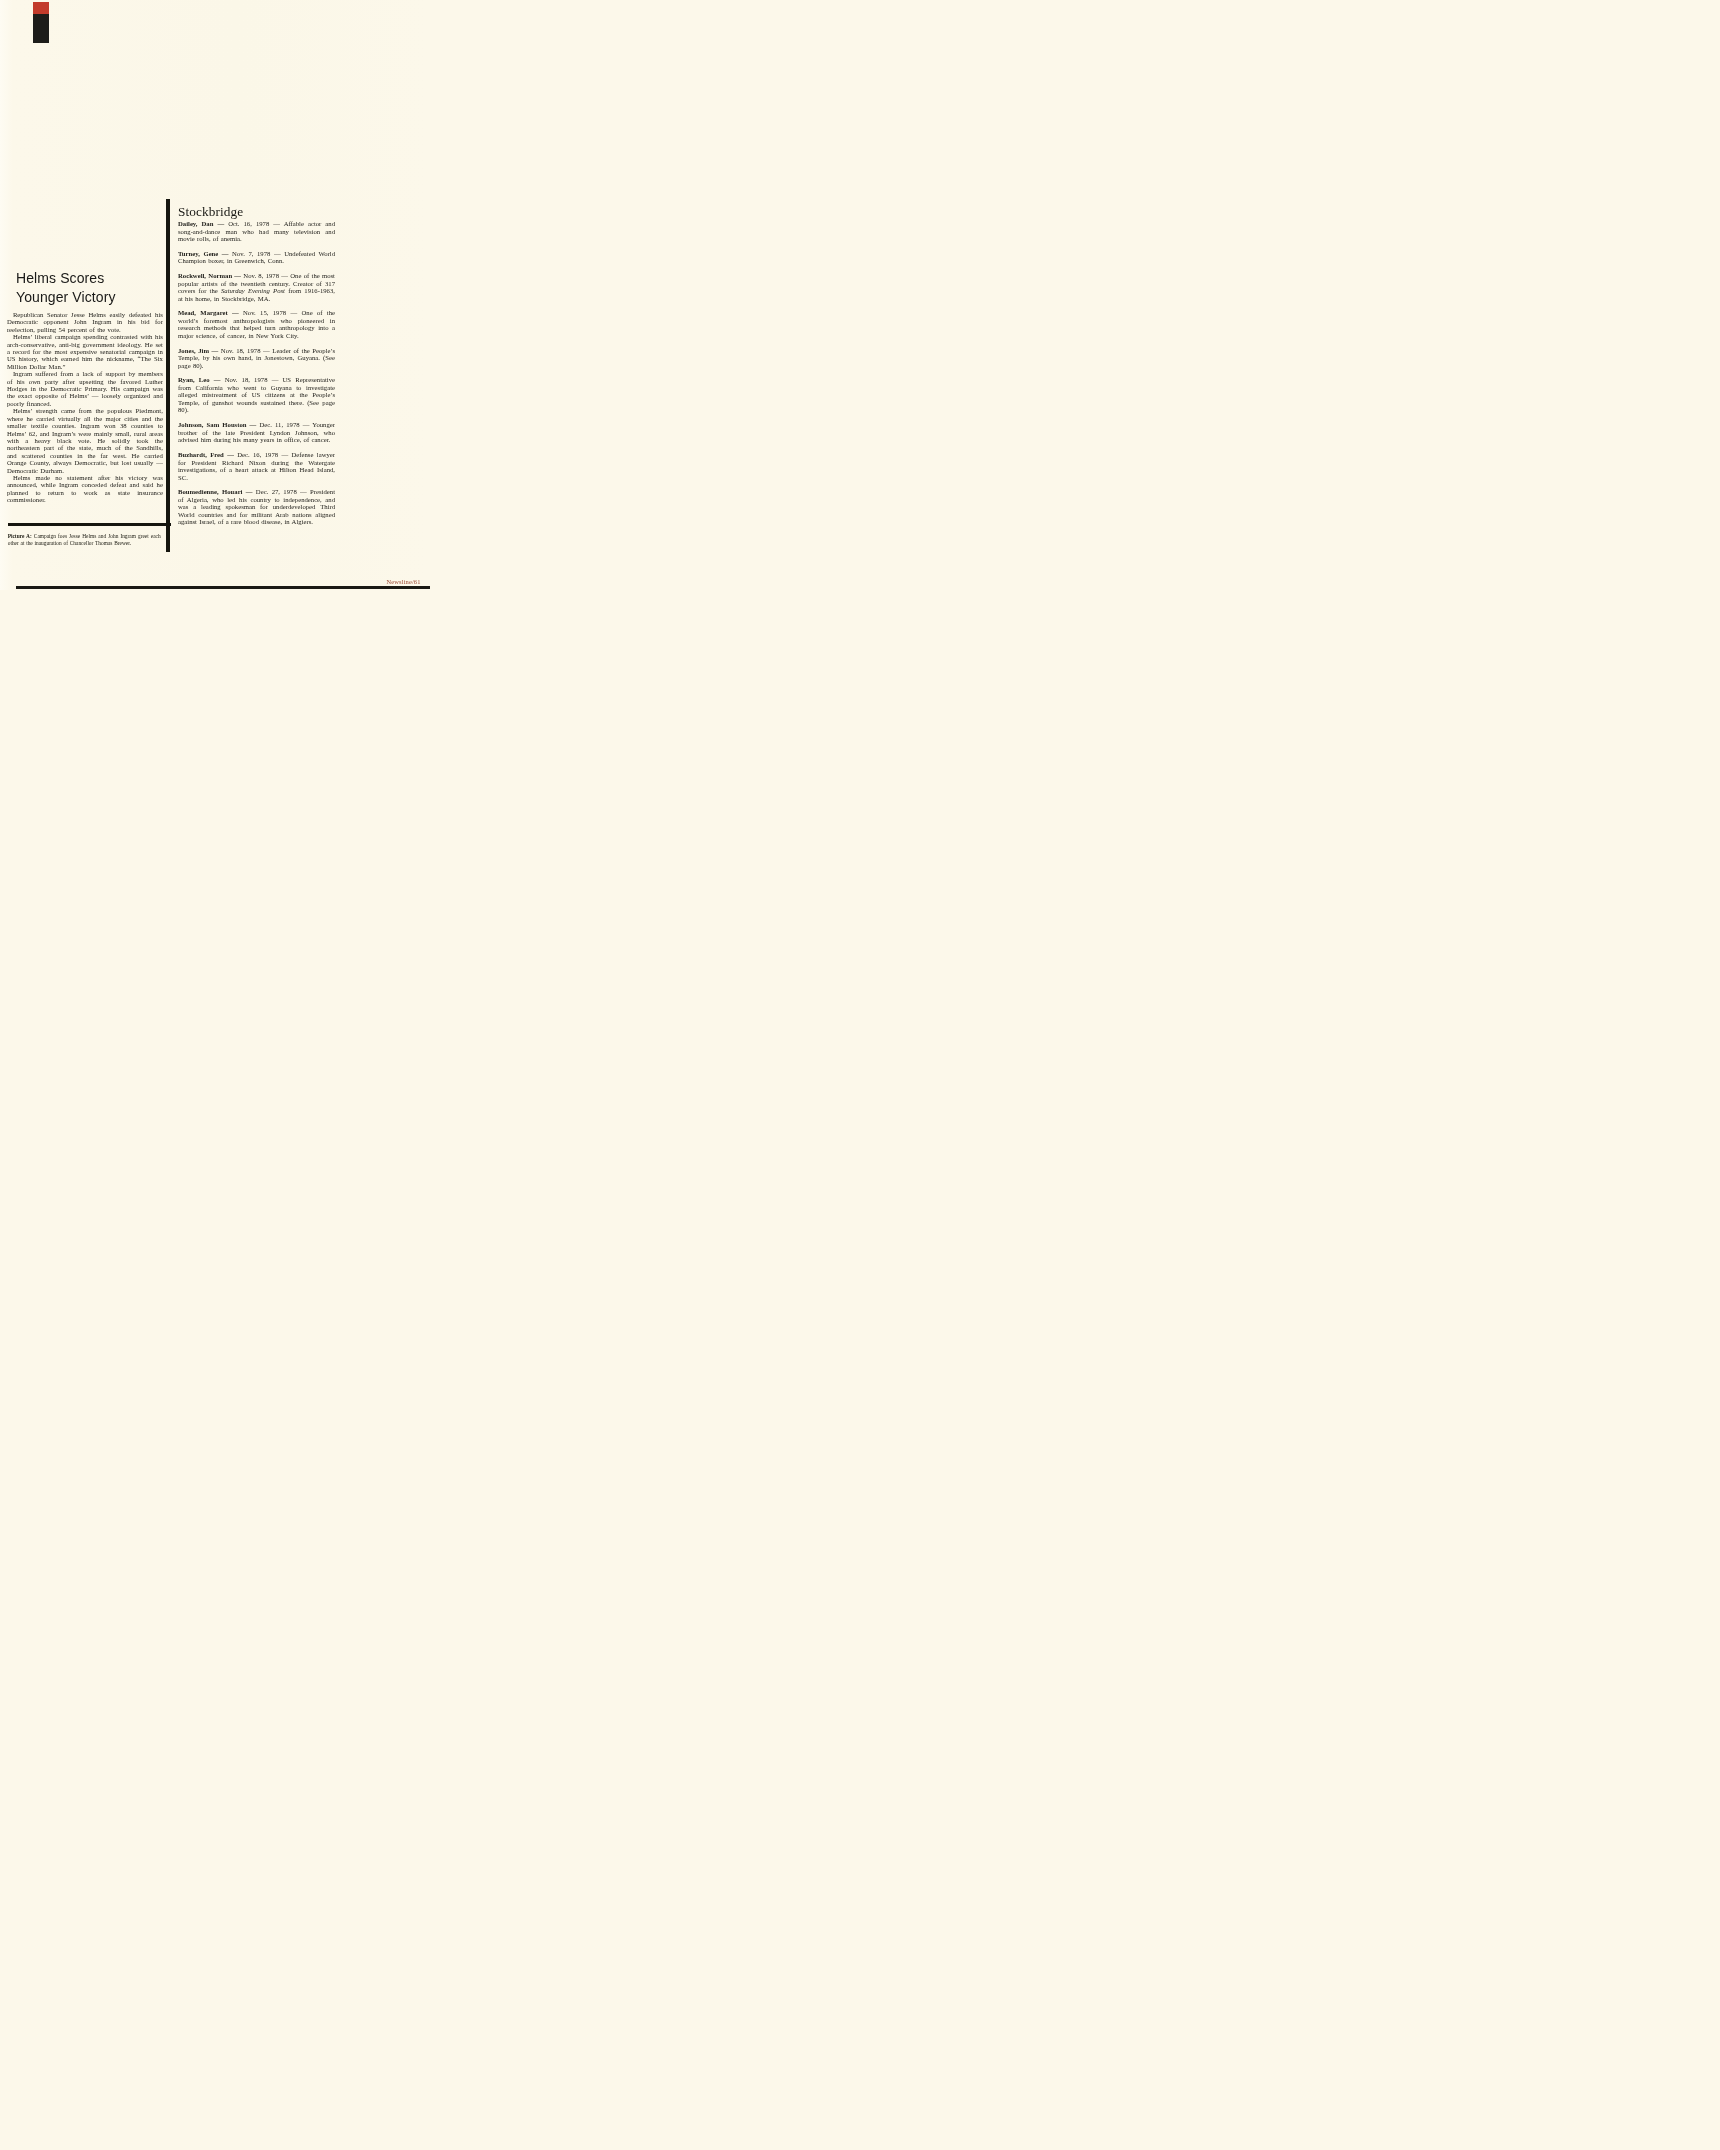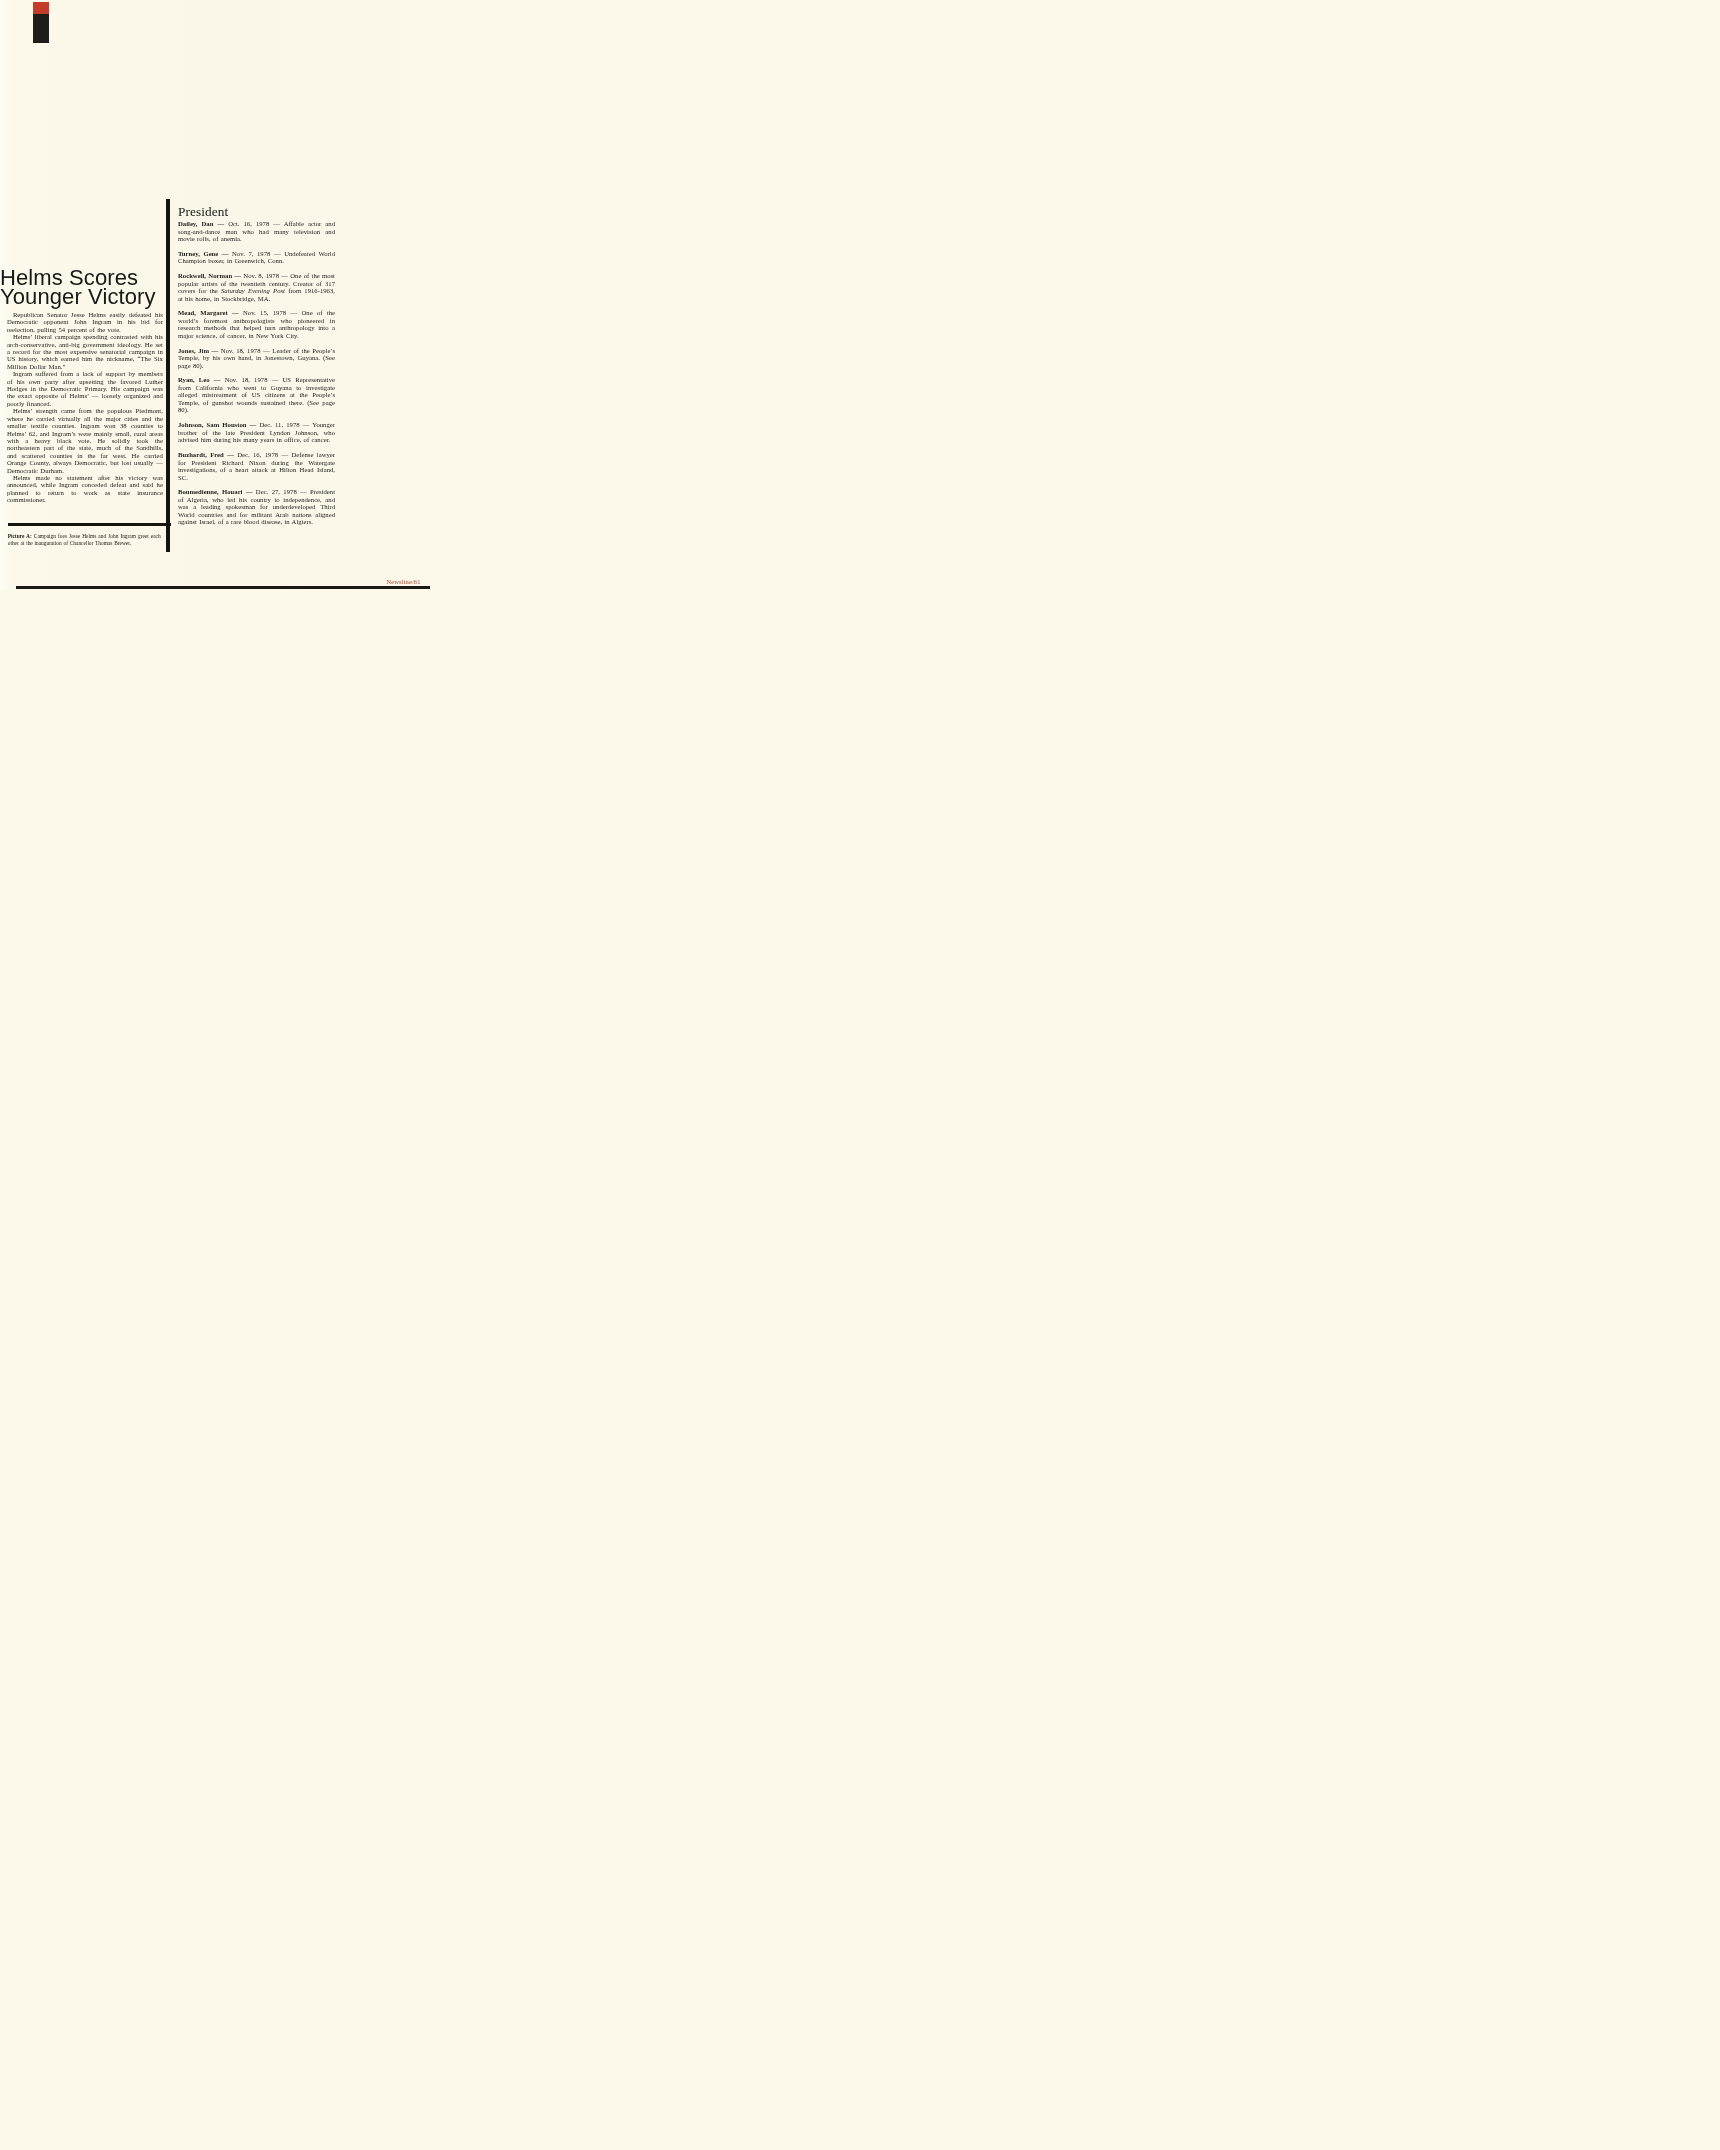--- a/index.html
+++ b/index.html
@@ -19,26 +19,26 @@
   .tab {
     position: absolute;
     left: 33px;
     width: 16px;
   }
   .tab-red   { top: 1.7px;  height: 12.5px; background: #c23b2b; }
   .tab-black { top: 14px; height: 29px; background: #1d1d1a; }
 
   .headline {
     position: absolute;
-    left: 0;
+    left: 16px;
     top: 269px;
     width: 163px;
     font-family: "Liberation Sans", sans-serif;
     font-weight: 400;
-    font-size: 22px;
+    font-size: 14px;
     line-height: 18.5px;
     letter-spacing: 0.1px;
     color: #191917;
   }
   .article-body {
     position: absolute;
     left: 6.9px;
     top: 311px;
     width: 156px;
     font-size: 6.7px;
@@ -145,21 +145,21 @@
   </div>
 
   <div class="section-rule"></div>
 
   <div class="caption">
     <span class="lead">Picture A:</span><span> Campaign foes Jesse Helms and John Ingram greet each other at the inauguration of Chancellor Thomas Brewer.</span>
   </div>
 
   <div class="divider-bar"></div>
 
-  <h2 class="obit-heading">President</h2>
+  <h2 class="obit-heading">Stockbridge</h2>
 
   <div class="obit-col">
 
     <p class="obit-entry">
       <span class="ename">Dailey, Dan —</span><span> Oct. 16, 1978 — Affable actor and song-and-dance man who had many television and movie rolls, of anemia.</span><span class="ital"></span><span></span>
     </p>
 
     <p class="obit-entry">
       <span class="ename">Turney, Gene —</span><span> Nov. 7, 1978 — Undefeated World Champion boxer, in Greenwich, Conn.</span><span class="ital"></span><span></span>
     </p>

